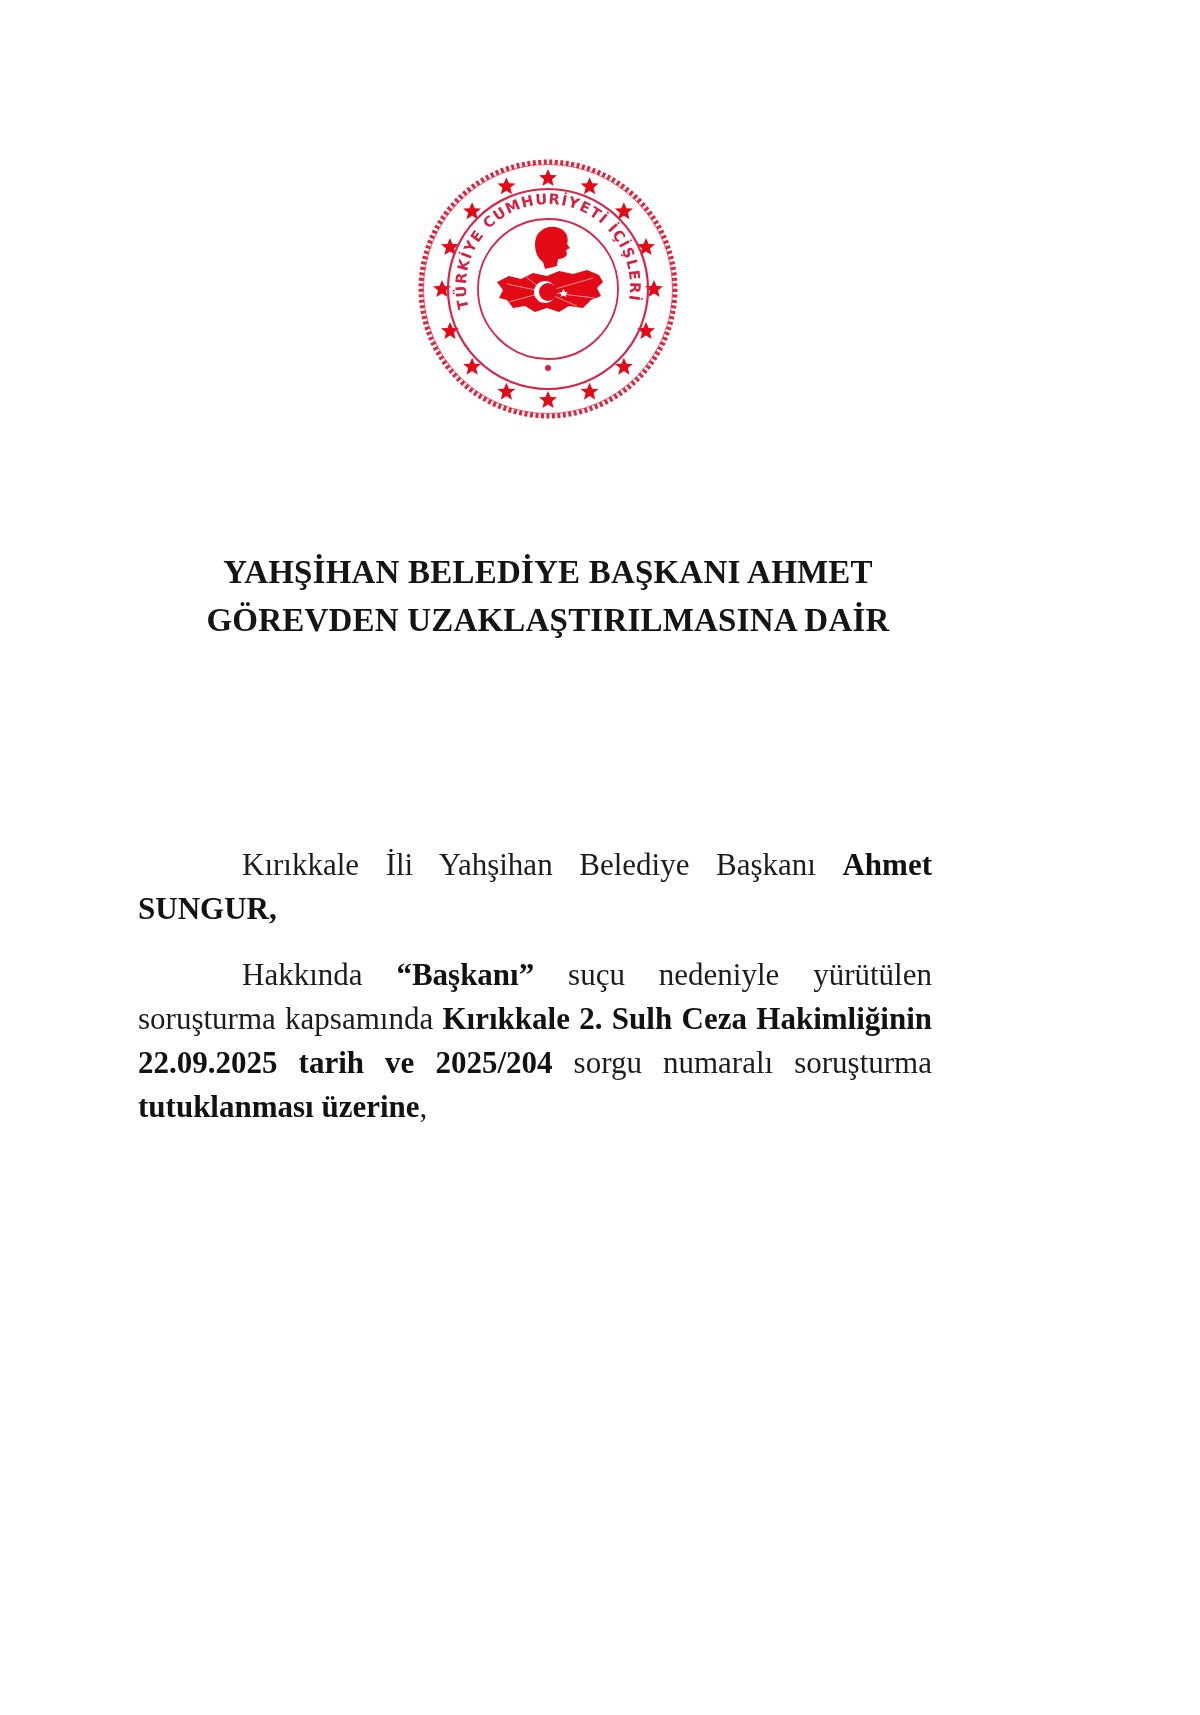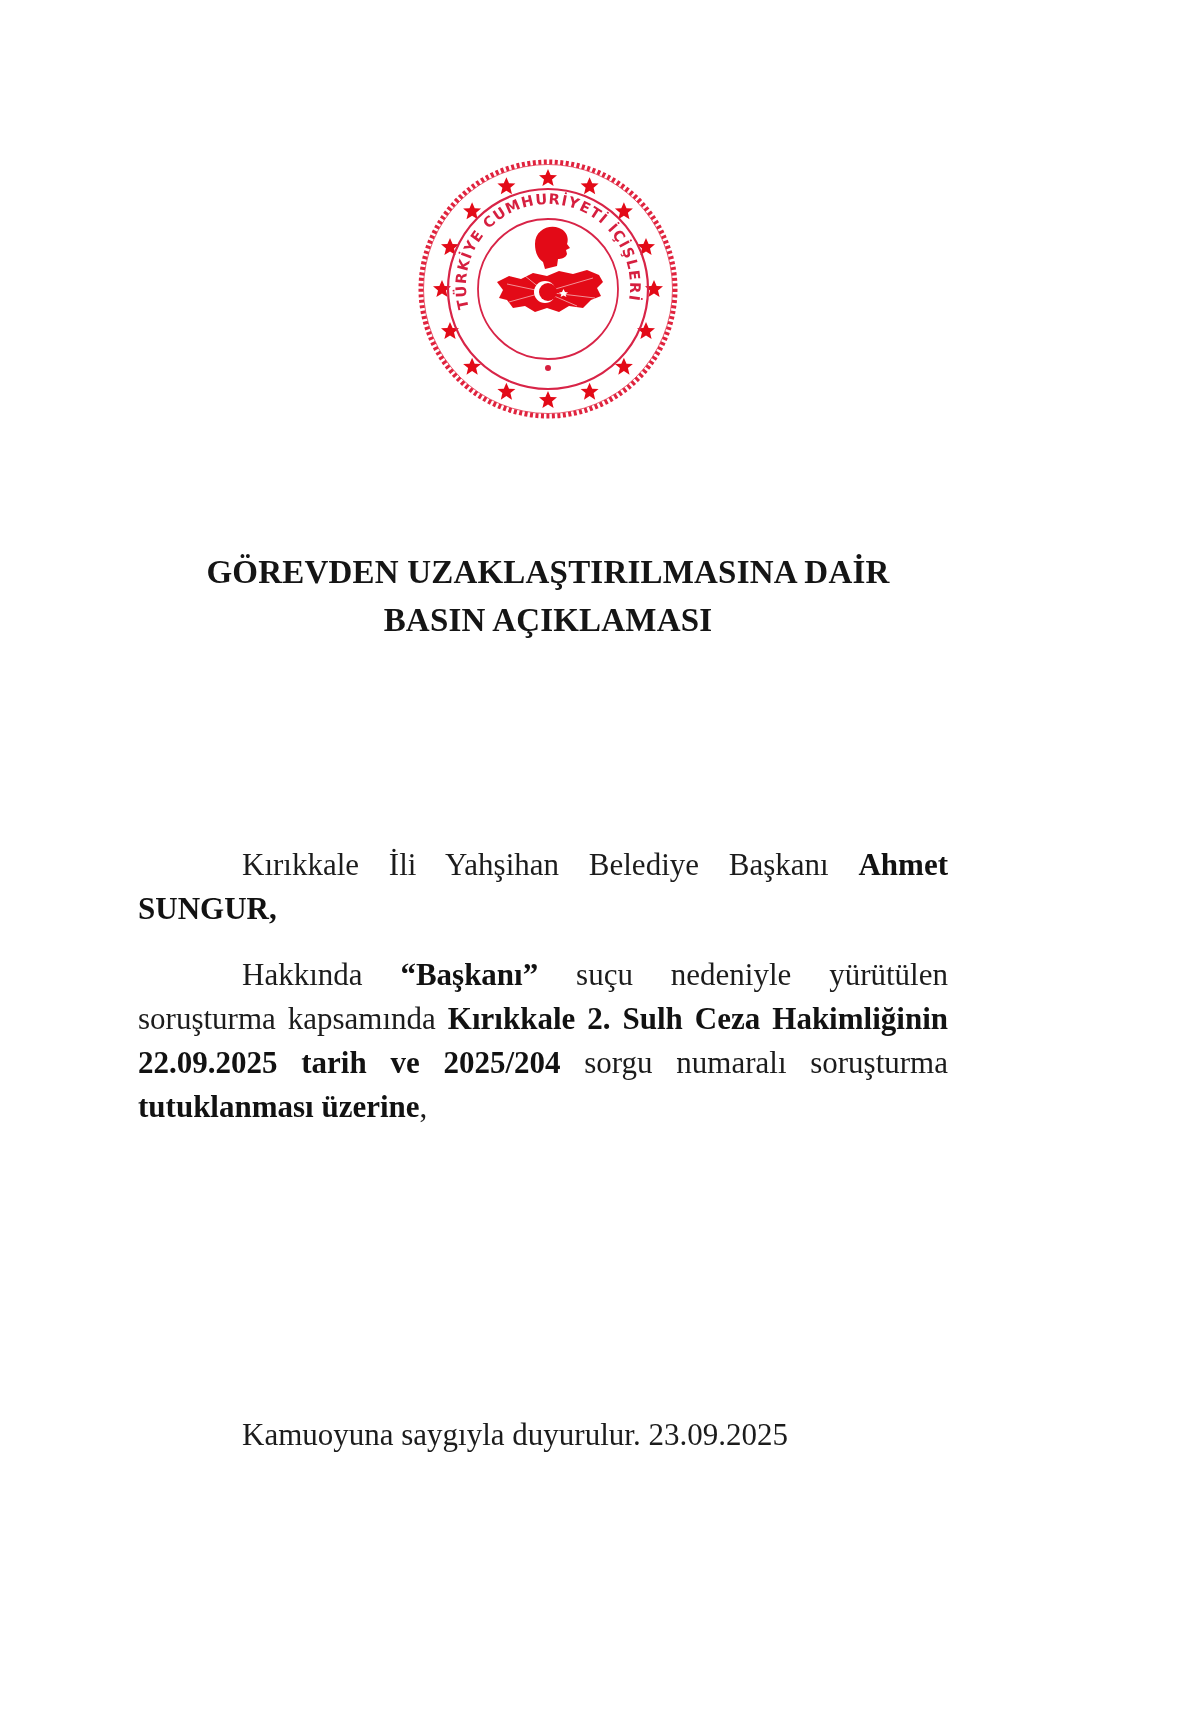--- a/index.html
+++ b/index.html
@@ -48,21 +48,21 @@
       width: 810px;
       top: 843px;
       font-size: 31px;
       line-height: 44px;
       color: #1c1c1c;
     }
     .para {
       text-align: justify;
       text-align-last: left;
       text-indent: 104px;
-      margin: 0 0 22px 0;
+      margin: 0 16px 22px 0;
       word-spacing: 0px;
     }
     .para b { font-weight: bold; color: #121212; }
     .closing {
       position: absolute;
       left: 242px;
       top: 1413px;
       font-size: 31px;
       line-height: 44px;
       color: #1c1c1c;
@@ -126,26 +126,25 @@
       <line x1="128" y1="134" x2="178" y2="140"></line>
       <line x1="128" y1="134" x2="160" y2="148"></line>
     </g>
 
     <circle cx="128" cy="134" r="11" fill="#ffffff"></circle>
     <circle cx="131" cy="134" r="9" fill="#E30A17"></circle>
     <polygon points="145,134 146.5,131 148,134 151,134.4 148.6,136.2 149.4,139 146.5,137.4 143.6,139 144.4,136.2 142,134.4" fill="#ffffff"></polygon>
   </svg>
 
   <div class="title">
+    <div>YAHŞİHAN BELEDİYE BAŞKANI AHMET</div>
     <div>GÖREVDEN UZAKLAŞTIRILMASINA DAİR</div>
-    <div>BASIN AÇIKLAMASI</div>
   </div>
 
   <div class="body">
     <p class="para"><span>Kırıkkale İli Yahşihan Belediye Başkanı </span><b>Ahmet SUNGUR,</b></p>
 
     <p class="para"><span>Hakkında </span><b>“Başkanı”</b><span> suçu nedeniyle yürütülen soruşturma kapsamında </span><b>Kırıkkale 2. Sulh Ceza Hakimliğinin 22.09.2025 tarih ve 2025/204</b><span> sorgu numaralı soruşturma </span><b>tutuklanması üzerine</b><span>,</span></p>
 
   </div>
 
-  <div class="closing">Kamuoyuna saygıyla duyurulur. 23.09.2025</div>
 
 </div>
 
 </body></html>

